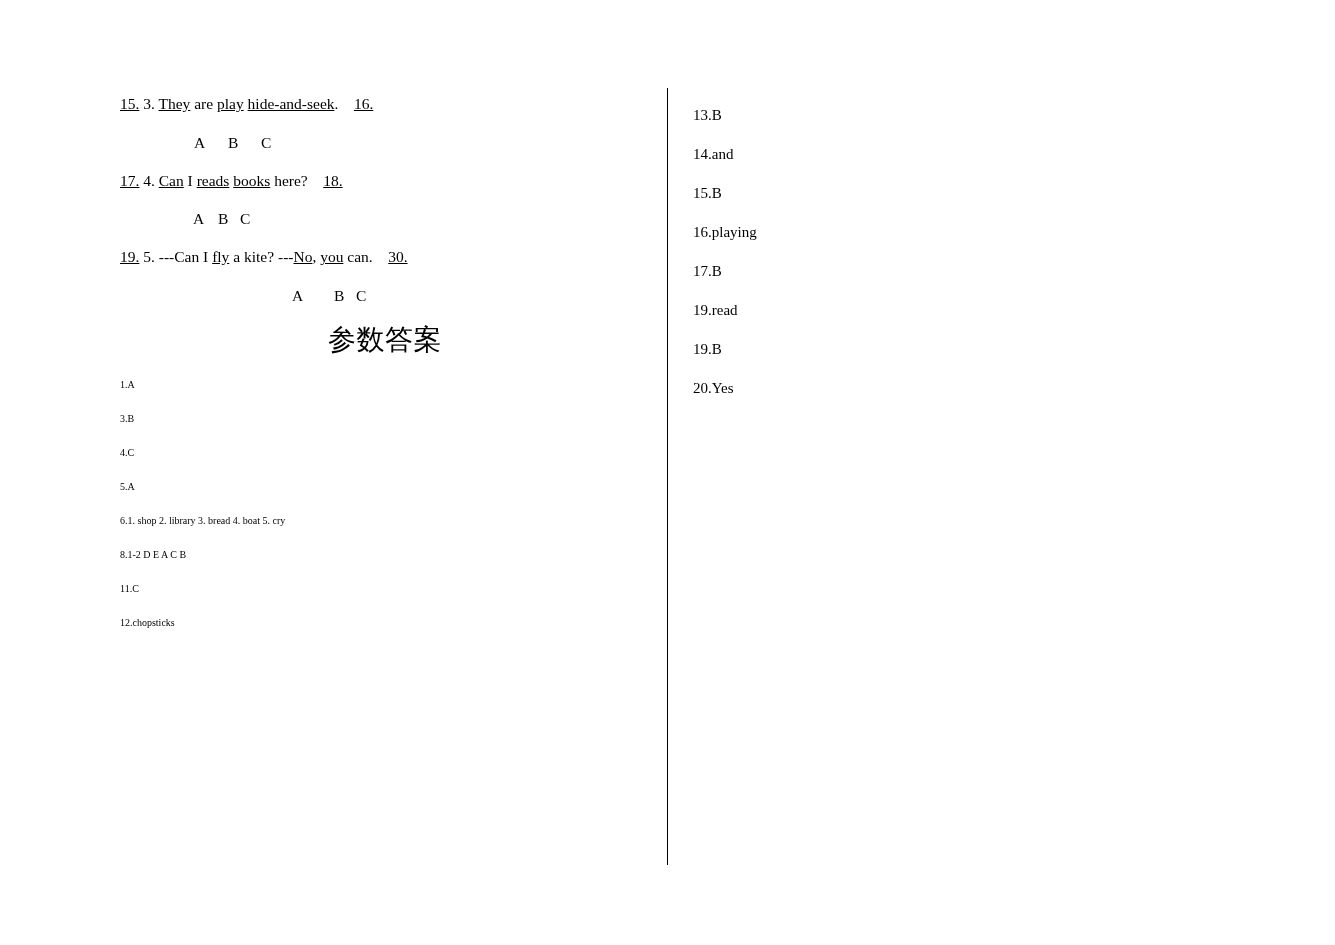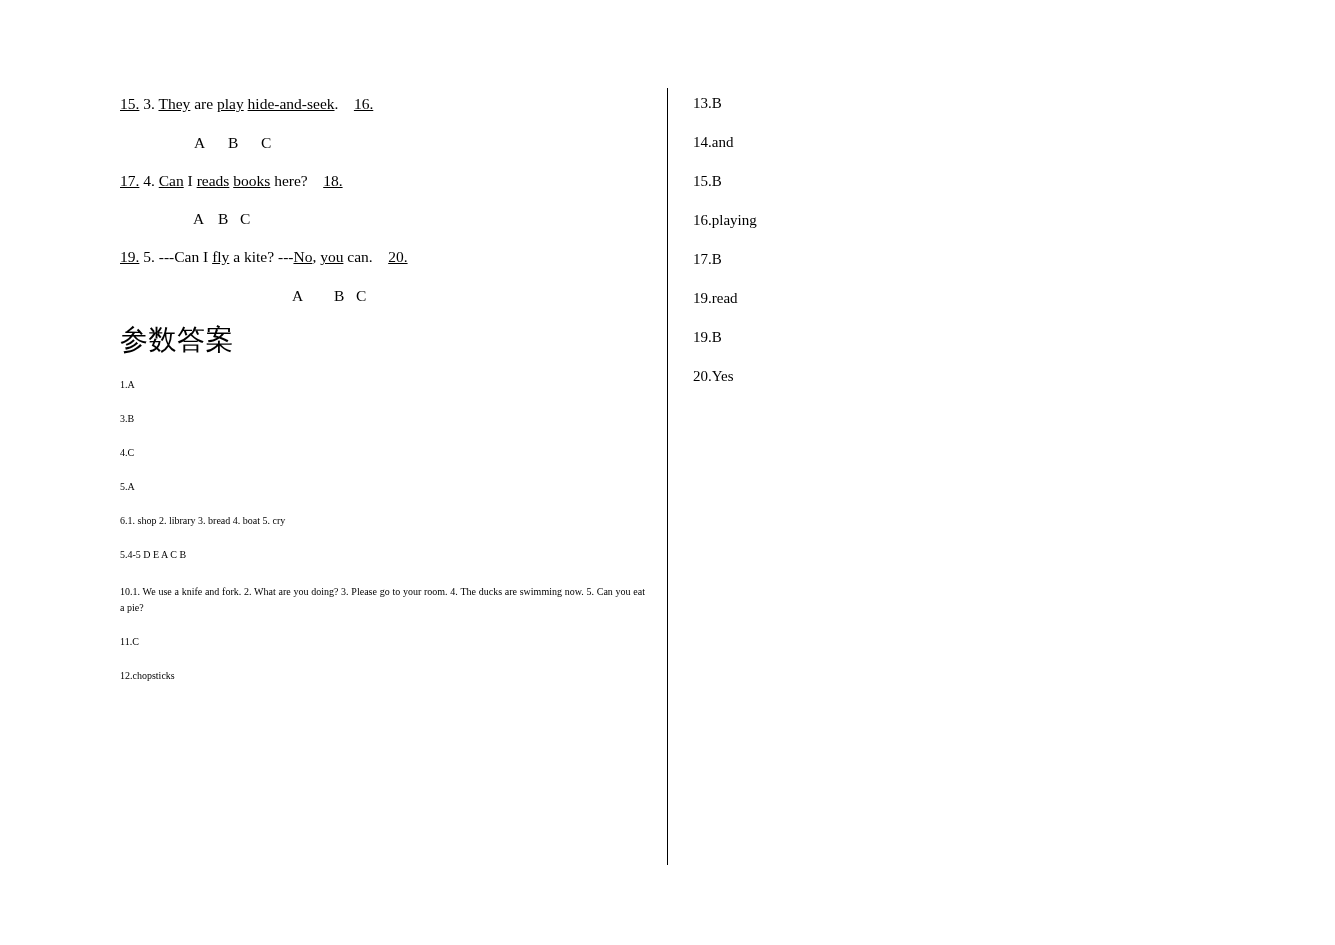--- a/index.html
+++ b/index.html
@@ -24,21 +24,21 @@
   
   .col-left {
     position: absolute;
     left: 120px;
     top: 96px;
     width: 530px;
   }
   .col-right {
     position: absolute;
     left: 693px;
-    top: 96px;
+    top: 108px;
     width: 300px;
   }
   .col-divider {
     position: absolute;
     left: 667px;
     top: 88px;
     width: 1px;
     height: 777px;
     background: #000000;
   }
@@ -66,20 +66,21 @@
     position: absolute;
     top: 0;
   }
 
   .heading-cn {
     font-size: 28px;
     line-height: 1.0;
     margin: 16px 0 26px 0;
     font-weight: normal;
     letter-spacing: 0.5px;
+    text-align: center;
   }
 
   .ans {
     font-size: 10px;
     line-height: 1.0;
     margin: 0 12px 24px 0;
   }
   .ans.wrap {
     line-height: 1.65;
     margin-bottom: 20px;
@@ -107,38 +108,37 @@
           <span style="left: 74px;">A</span>
           <span style="left: 108px;">B</span>
           <span style="left: 141px;">C</span>
         </div>
         <div class="qline"><span class="u">17.</span><span> 4. </span><span class="u">Can</span><span> I </span><span class="u">reads</span><span> </span><span class="u">books</span><span> here?    </span><span class="u">18.</span></div>
         <div class="optrow">
           <span style="left: 73px;">A</span>
           <span style="left: 98px;">B</span>
           <span style="left: 120px;">C</span>
         </div>
-        <div class="qline"><span class="u">19.</span><span> 5. ---Can I </span><span class="u">fly</span><span> a kite? ---</span><span class="u">No</span><span>, </span><span class="u">you</span><span> can.    </span><span class="u">20.</span></div>
+        <div class="qline"><span class="u">19.</span><span> 5. ---Can I </span><span class="u">fly</span><span> a kite? ---</span><span class="u">No</span><span>, </span><span class="u">you</span><span> can.    </span><span class="u">30.</span></div>
         <div class="optrow">
           <span style="left: 172px;">A</span>
           <span style="left: 214px;">B</span>
           <span style="left: 236px;">C</span>
         </div>
       </div>
 
     <div class="heading-cn">参数答案</div>
 
     <div id="answers-left-container">
         <div class="ans">1.A</div>
         <div class="ans">3.B</div>
         <div class="ans">4.C</div>
         <div class="ans">5.A</div>
         <div class="ans">6.1. shop    2. library    3. bread    4. boat    5. cry</div>
-        <div class="ans">5.4-5 D E A C B</div>
-        <div class="ans wrap">10.1. We use a knife and fork.    2. What are you doing?    3. Please go to your room.    4. The ducks are swimming now.    5. Can you eat a pie?</div>
+        <div class="ans">8.1-2 D E A C B</div>
         <div class="ans">11.C</div>
         <div class="ans">12.chopsticks</div>
       </div>
   </div>
 
   <div class="col-right">
     <div id="answers-right-container">
         <div class="rans">13.B</div>
         <div class="rans">14.and</div>
         <div class="rans">15.B</div>

